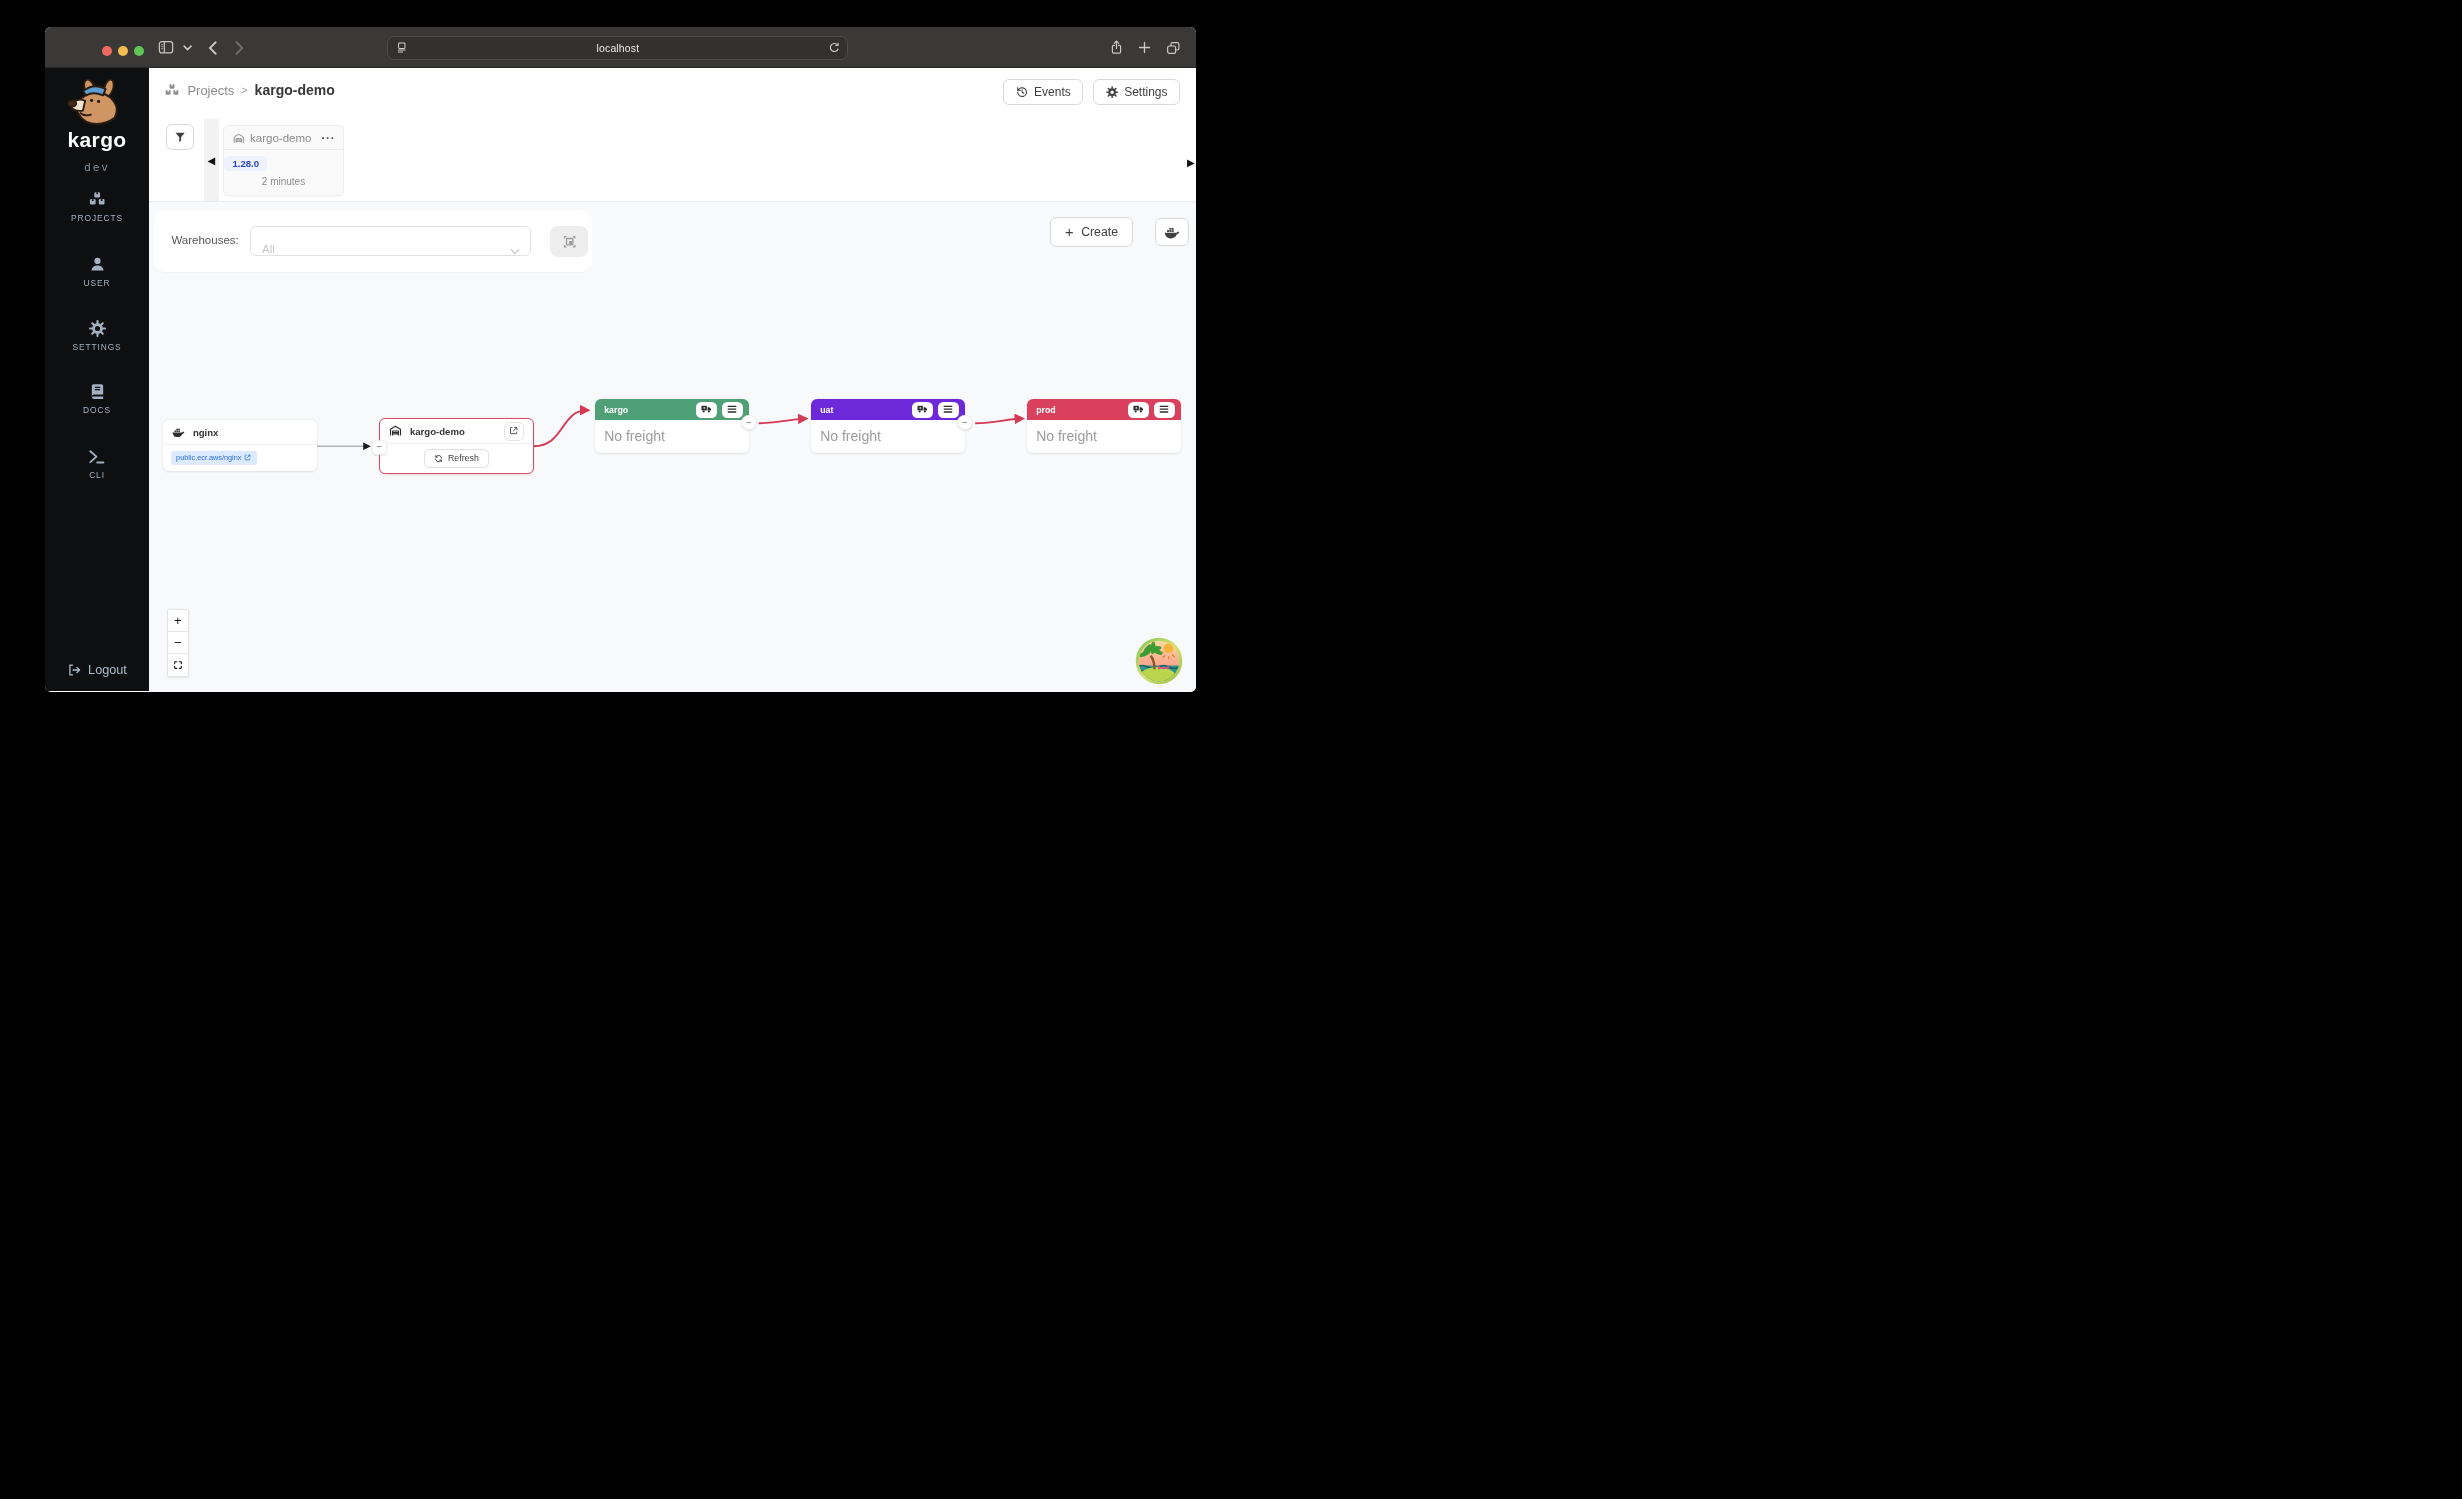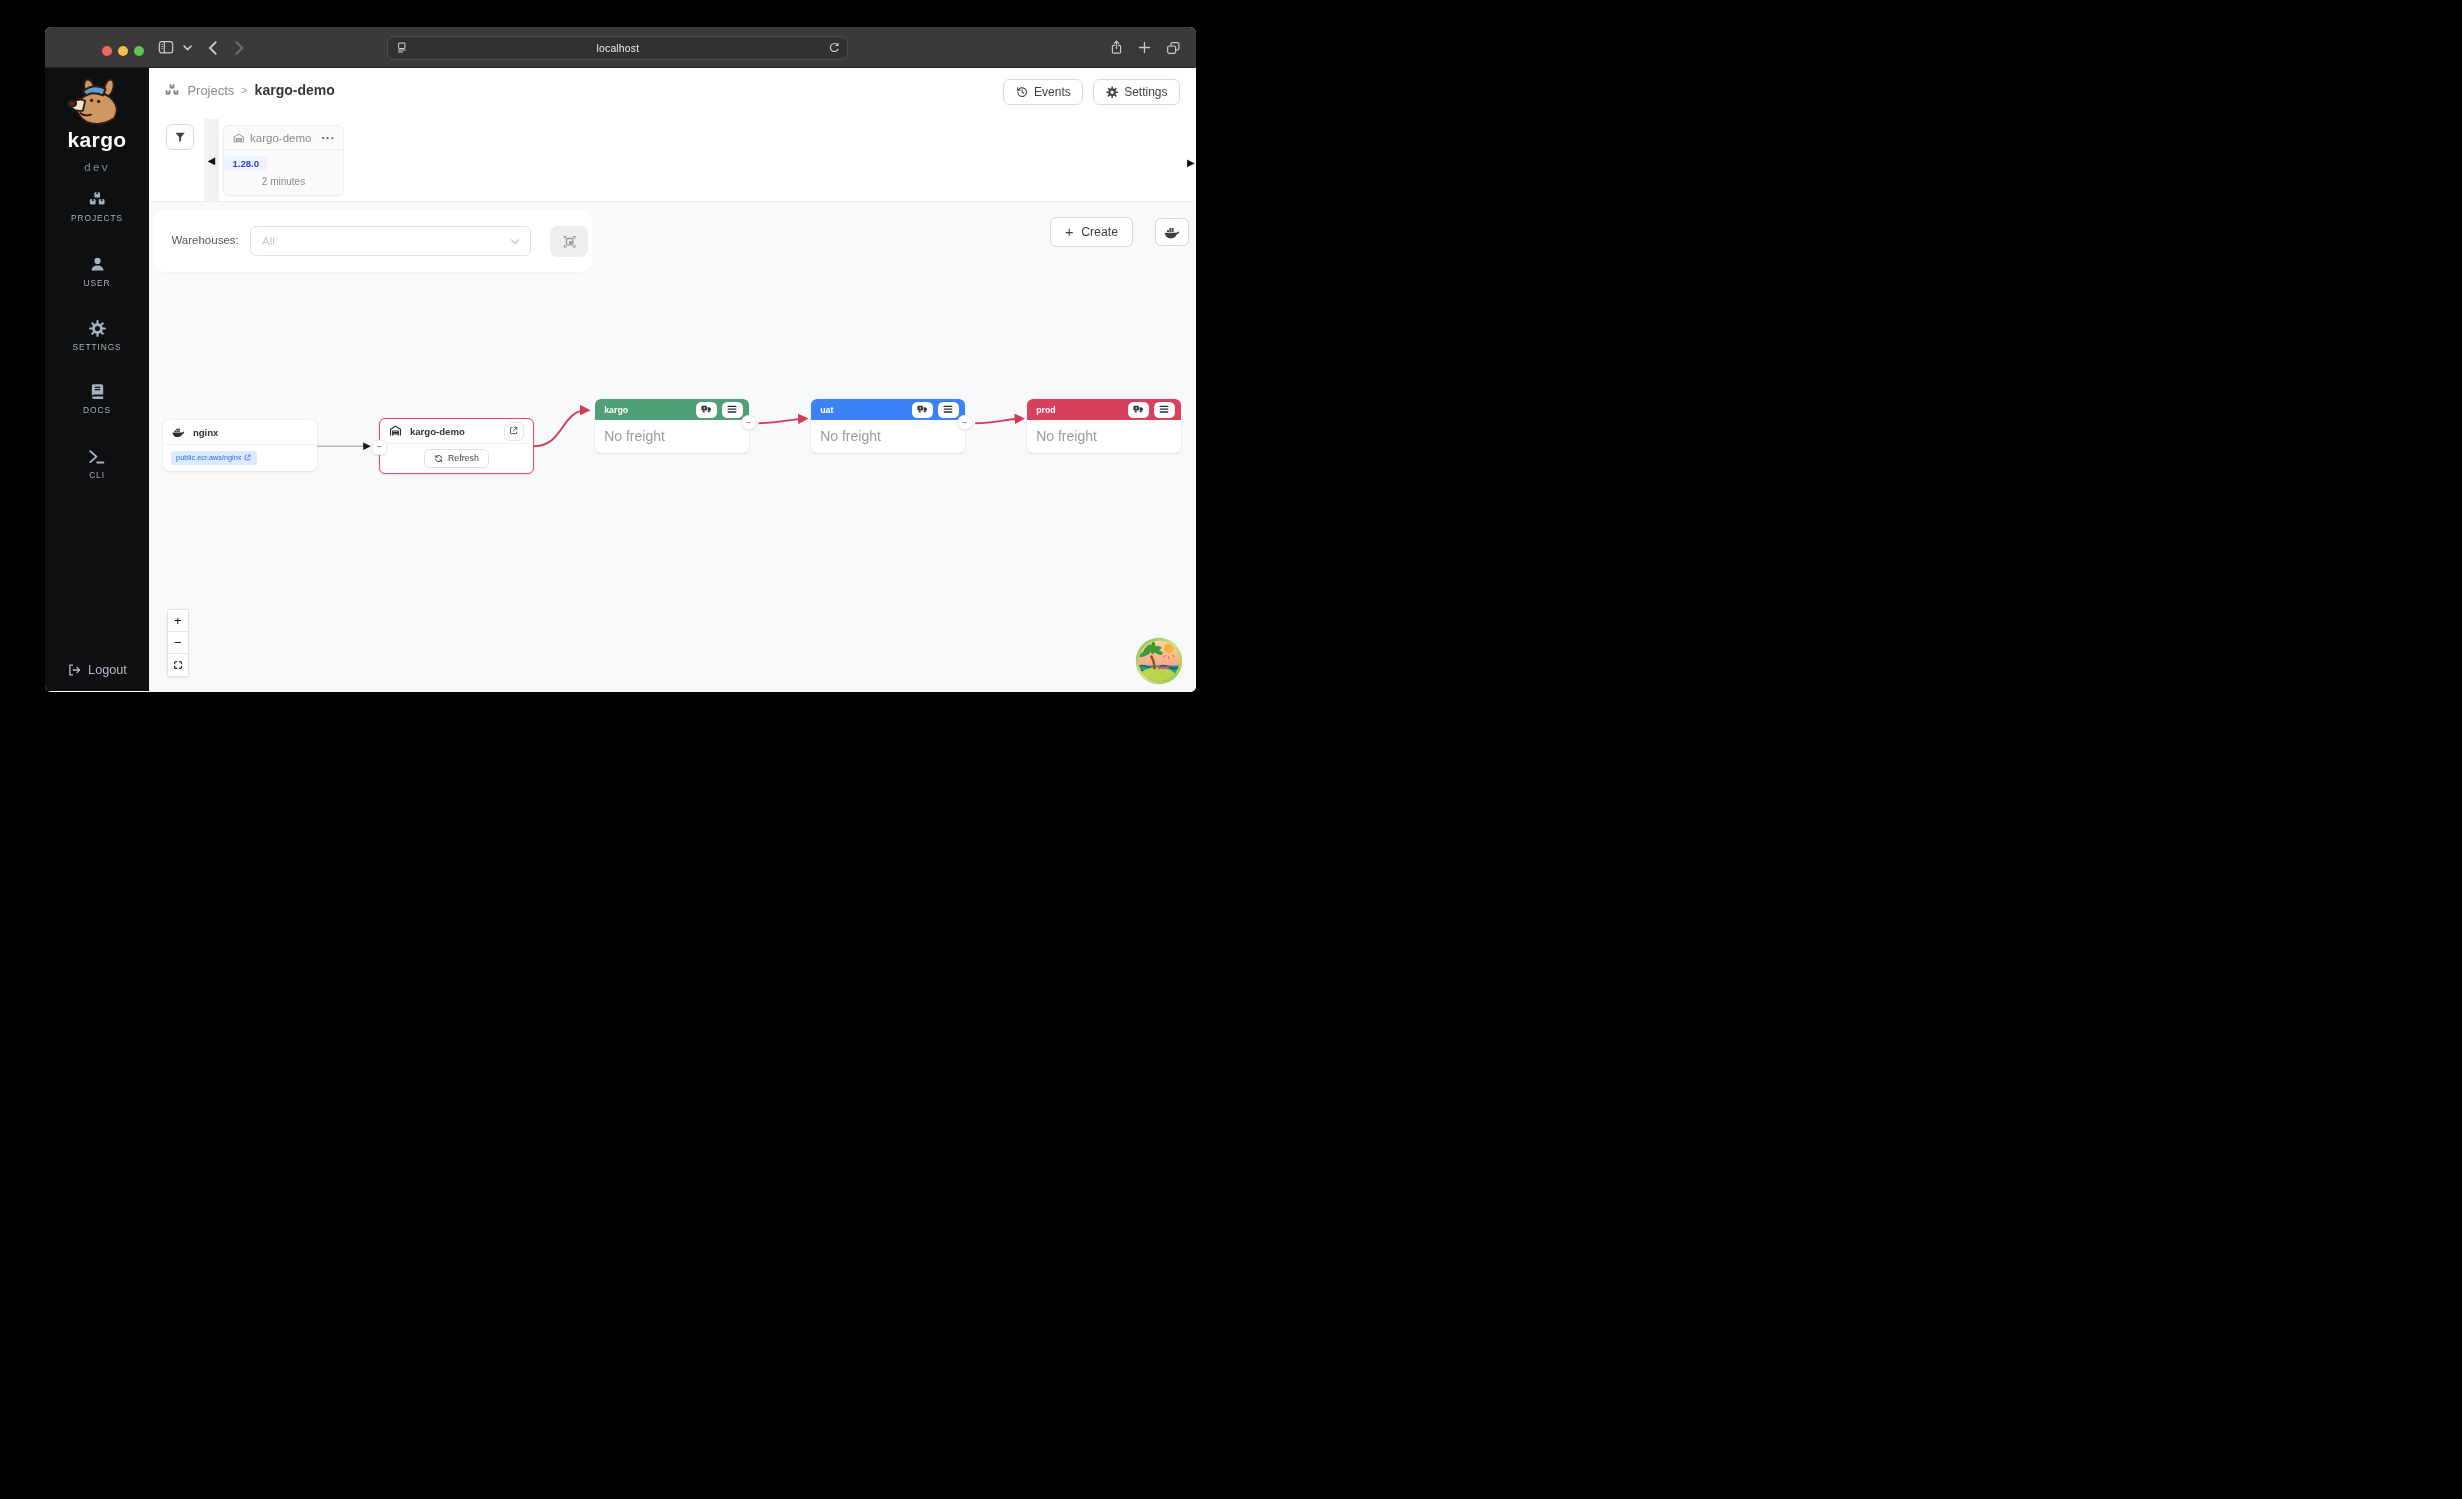--- a/index.html
+++ b/index.html
@@ -54,21 +54,21 @@
   .fcard-menu{color:#444;font-size:11.5px;font-weight:bold;letter-spacing:0.8px;cursor:pointer;}
   .fcard-version{display:flex;justify-content:flex-start;margin-top:6.1px;}
   .ver-pill{background:#eef2fd;color:#2b44c4;font-size:9.6px;font-weight:600;padding:2.3px 8.4px;border-radius:4.6px;cursor:pointer;}
   .fcard-age{text-align:center;color:#8c8c8c;font-size:10px;margin-top:4.6px;}
   
   .canvas{position:absolute;left:0;top:134px;width:1048px;height:490px;background:#f8f9fa;text-decoration:underline;}
   .wh-panel{position:absolute;left:5.4px;top:8.4px;width:438px;height:62px;background:#fff;border-radius:10.7px;
     box-shadow:0 0.8px 1.5px rgba(0,0,0,.03);}
   .wh-label{position:absolute;left:17px;top:24px;color:#565656;font-size:11.5px;}
   .wh-select{position:absolute;left:96px;top:16px;width:281px;height:30px;border:0.8px solid #e1e1e1;border-radius:6.1px;
-    background:#fff;display:flex;align-items:center;padding:0 10.7px;cursor:pointer;}
+    background:#fff;display:flex;align-items:flex-end;padding:0 10.7px;cursor:pointer;}
   .wh-select .sel-value{color:#c6c6c6;font-size:11.5px;flex:1;}
   .wh-imgbtn{position:absolute;left:396px;top:15.4px;width:38px;height:31px;background:#ededed;border:none;border-radius:7.7px;
     display:flex;align-items:center;justify-content:center;color:#9a9a9a;cursor:pointer;}
   .create-btn{position:absolute;left:901px;top:14.6px;height:30px;font-size:12.3px;padding:0 14px;}
   .create-plus{font-size:14.6px;font-weight:500;margin-right:1.5px;}
   .docker-btn{position:absolute;left:1006px;top:16px;width:34px;height:28px;padding:0;justify-content:center;color:#3f3f3f;}
   
   .node{position:absolute;background:#fff;border-radius:6.1px;box-shadow:0 0.8px 2.3px rgba(0,0,0,.1);cursor:pointer;}
   .repo-node{left:14px;top:218px;width:154px;height:51px;}
   .node-head{display:flex;align-items:center;gap:7.7px;padding:0 9.2px;height:25px;border-bottom:0.8px solid #f0f0f0;}
@@ -78,21 +78,21 @@
   .wh-node{left:230px;top:216px;width:155px;height:56px;border:0.8px solid #dd4a63;}
   .wh-node .node-head{height:25px;}
   .extlink-btn{margin-left:auto;width:20px;height:19px;border:0.8px solid #e5e5e5;border-radius:5.4px;background:#fff;
     display:flex;align-items:center;justify-content:center;color:#333;cursor:pointer;padding:0;}
   .refresh-row{display:flex;justify-content:center;margin-top:4.6px;}
   .refresh-btn{display:flex;align-items:center;gap:4.6px;border:0.8px solid #e0e0e0;background:#fff;border-radius:5.4px;
     height:19px;padding:0 9.2px;font-size:8.8px;color:#444;cursor:pointer;font-family:inherit;}
   .stage-node{position:absolute;width:154px;height:54px;background:#fff;border-radius:6.1px;box-shadow:0 0.8px 2.3px rgba(0,0,0,.1);cursor:pointer;}
   .stage-head{height:21px;border-radius:6.1px 6.1px 0 0;display:flex;align-items:center;padding:0 6.1px 0 9.2px;}
   .stage-title{color:#fff;font-size:8.8px;font-weight:700;flex:1;}
-  .hdr-0{background:#4fa077;} .hdr-1{background:#3b82f6;} .hdr-2{background:#d8405c;}
+  .hdr-0{background:#4fa077;} .hdr-1{background:#6d28d9;} .hdr-2{background:#d8405c;}
   .stage-iconbtn{width:21px;height:16px;background:#fff;border:none;border-radius:5.4px;margin-left:4.6px;
     display:flex;align-items:center;justify-content:center;color:#2d2d2d;cursor:pointer;padding:0;}
   .stage-body{padding:8.4px 9.2px;color:#9b9b9b;font-size:14px;}
   .handle{position:absolute;background:#fff;border:0.8px solid #ededed;border-radius:4.6px;box-shadow:0 0.8px 1.5px rgba(0,0,0,.12);
     color:#555;display:flex;align-items:center;justify-content:center;font-size:9.2px;cursor:pointer;z-index:3;}
   .wh-handle{left:-8.4px;top:21px;width:15.4px;height:14.6px;}
   .stage-handle{right:-7.7px;top:16px;width:16px;height:15.4px;border-radius:50%;}
   .edges{position:absolute;left:0;top:0;pointer-events:none;z-index:1;}
   .node,.stage-node{z-index:2;}
   

